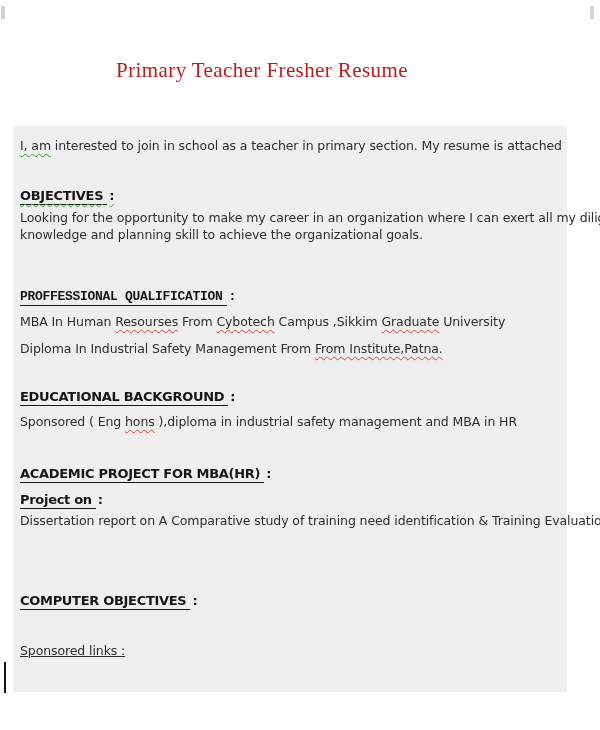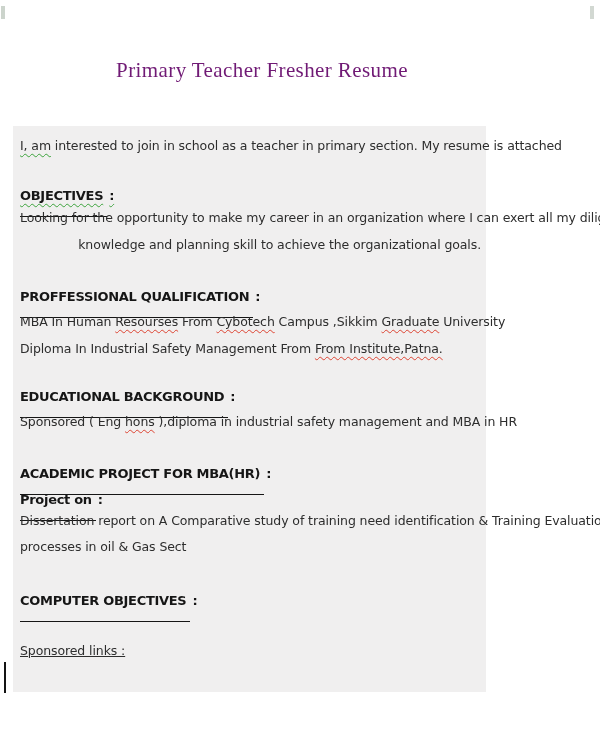--- a/index.html
+++ b/index.html
@@ -18,52 +18,52 @@
   .corner-mark.tl { left: 1px; top: 6px; }
   .corner-mark.tr { left: 590px; top: 6px; background: #d2d8d2; }
   .stray-line { position: absolute; left: 4px; top: 662px; width: 2px; height: 31px; background: #141414; }
 
   
   .doc-title {
     position: absolute; top: 57px; left: 0; width: 524px;
     text-align: center;
     font-family: "Liberation Serif", "DejaVu Serif", serif;
     font-size: 21px; line-height: 26px;
-    color: #701a75; letter-spacing: 0.4px;
+    color: #b91c1c; letter-spacing: 0.4px;
   }
 
   
   .sheet {
     position: absolute; left: 13px; top: 126px;
-    width: 473px; height: 566px;
+    width: 554px; height: 566px;
     background: #f0efef;
   }
   .line {
     position: absolute; left: 7px; right: 5px;
     font-size: 12.5px; line-height: 27px;
     color: #2d2d2d; letter-spacing: -0.1px;
     white-space: nowrap;
   }
   .hline {
     position: absolute; left: 7px; right: 5px;
     font-size: 13px; line-height: 20px;
     font-weight: bold; color: #161616; letter-spacing: -0.3px;
     white-space: nowrap;
   }
-  .u-solid { border-bottom: 1.5px solid #161616; padding-right: 4px; padding-bottom: 13px; }
+  .u-solid { border-bottom: 1.5px solid #161616; padding-right: 4px; padding-bottom: 1px; }
   .colon { margin-left: 2px; }
   .sp-green { text-decoration: underline wavy #3da33d 1px; text-underline-offset: 3px; }
   .sp-red { text-decoration: underline wavy #dd4433 1px; text-underline-offset: 3px; }
 
   
   .t-intro { top: 6px; }
   .t-obj-h { top: 60px; }
   .t-obj-1 { top: 78px; }
-  .t-obj-2 { top: 105px; text-align: right; }
-  .t-qual-h { top: 161px; }
+  .t-obj-2 { top: 95px; }
+  .t-qual-h { top: 161px; font-family: Liberation Mono, monospace; }
   .t-qual-1 { top: 182px; }
   .t-qual-2 { top: 209px; }
   .t-edu-h { top: 261px; }
   .t-edu-1 { top: 282px; }
   .t-acad-h { top: 338px; }
   .t-acad-sh { top: 364px; }
   .t-acad-1 { top: 381px; }
   .t-acad-2 { top: 407px; }
   .t-comp-h { top: 465px; }
   .t-comp-1 { top: 486px; }
@@ -91,19 +91,18 @@
     <div class="hline t-qual-h"><span class="u-solid">PROFFESSIONAL QUALIFICATION</span><span class="colon">:</span></div>
     <div class="line t-qual-1"><span>MBA In Human </span><span class="sp-red">Resourses</span><span> From </span><span class="sp-red">Cybotech</span><span> Campus ,Sikkim </span><span class="sp-red">Graduate</span><span> University</span></div>
     <div class="line t-qual-2"><span>Diploma In Industrial Safety Management From </span><span class="sp-red">From Institute,Patna.</span></div>
 
     <div class="hline t-edu-h"><span class="u-solid">EDUCATIONAL BACKGROUND</span><span class="colon">:</span></div>
     <div class="line t-edu-1"><span>Sponsored ( Eng </span><span class="sp-red">hons</span><span> ),diploma in industrial safety management and MBA in HR</span></div>
 
     <div class="hline t-acad-h"><span class="u-solid">ACADEMIC PROJECT FOR MBA(HR)</span><span class="colon">:</span></div>
     <div class="hline t-acad-sh"><span class="u-solid">Project on</span><span class="colon">:</span></div>
     <div class="line t-acad-1">Dissertation report on A Comparative study of training need identification &amp; Training Evaluation</div>
-    <div class="line t-acad-2">processes in oil &amp; Gas Sect</div>
 
     <div class="hline t-comp-h"><span class="u-solid">COMPUTER OBJECTIVES</span><span class="colon">:</span></div>
     <div class="line t-comp-2">Sponsored links :</div>
 
   </div>
 </div>
 
 </body></html>

